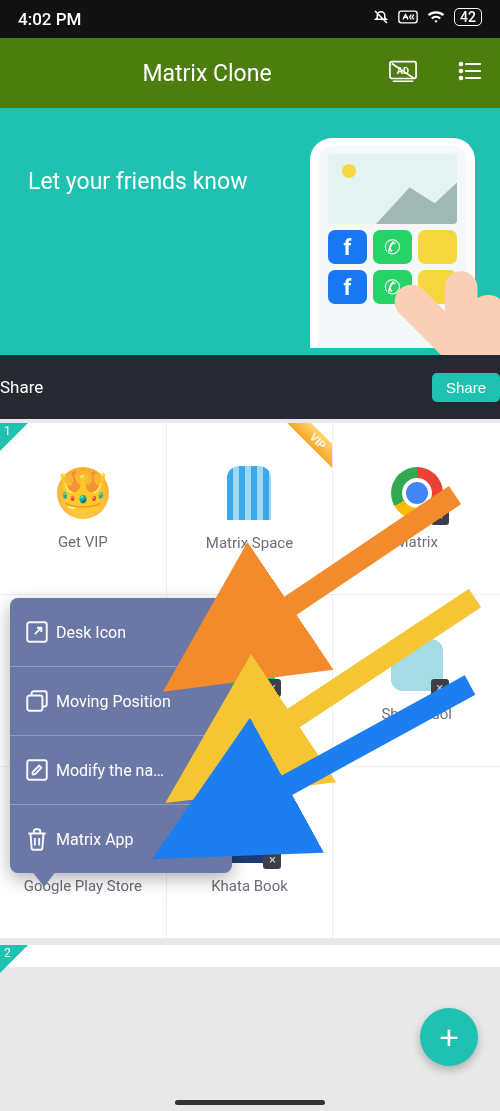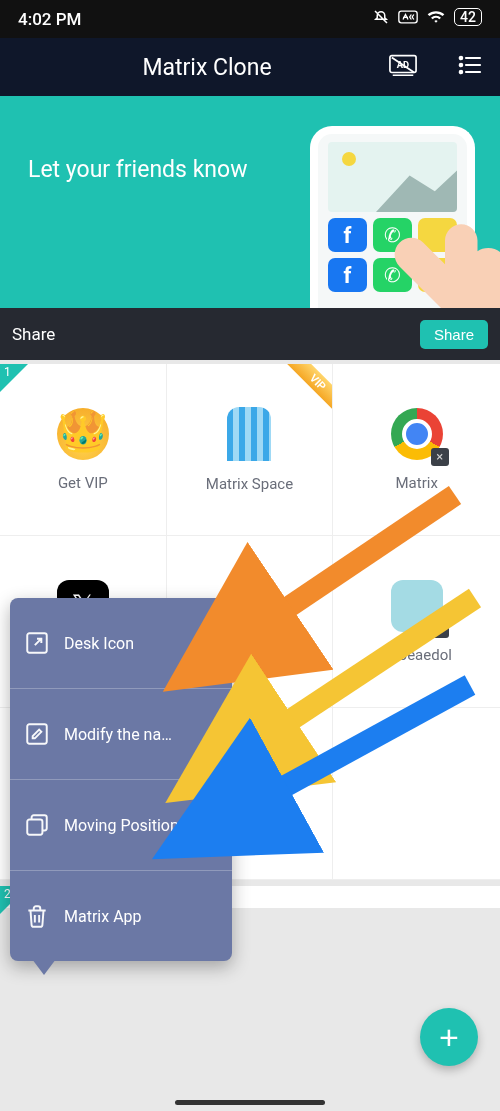--- a/index.html
+++ b/index.html
@@ -20,34 +20,34 @@
     align-items: center;
     justify-content: space-between;
     padding: 0 18px;
     font-size: 17px;
     font-weight: 500;
   }
   .status-right { display: flex; align-items: flex-start; gap: 8px; }
   .battery { font-size: 14px; border: 1.5px solid #fff; border-radius: 5px; padding: 0 5px; position: relative; }
   
   .app-header {
-    height: 58px;
-    background: #0f172a;
+    height: 70px;
+    background: #4d7c0f;
     color: #fff;
     display: flex;
     align-items: center;
     padding: 0 18px;
     position: relative;
   }
   .app-title { font-size: 23px; font-weight: 400; flex:1; text-align:center; margin-left:30px;}
   .header-icons { display: flex; gap: 18px; align-items: center; }
   .icon-btn { color:#fff;margin-left:23px; }
   
   .banner {
-    height: 212px;
+    height: 247px;
     background: #1fc1b1;
     position: relative;
     overflow: hidden;
     color: #fff;
   }
   .banner-text {
     position: absolute;
     left: 28px; top: 58px;
     font-size: 23px;
     line-height: 1.35;
@@ -83,27 +83,27 @@
   .phone-apps { display:grid; grid-template-columns: repeat(3,1fr); gap:6px; padding: 0 10px;}
   .mini-app { height:34px; border-radius:7px; }
   .mini-fb { background:#1877f2; position:relative;}
   .mini-fb::after{content:"f"; color:#fff; font-weight:bold; font-size:22px; position:absolute; left:50%; top:50%; transform:translate(-50%,-50%);}
   .mini-wa { background:#25d366; position:relative;}
   .mini-wa::after{content:"✆"; color:#fff; font-size:20px; position:absolute; left:50%; top:50%; transform:translate(-50%,-50%);}
   .mini-x { background:#f5d740;}
   .hand { position:absolute; right:-10px; bottom:-30px; width:130px; height:130px;}
   
   .share-row {
-    height: 52px;
+    height: 64px;
     background: #262931;
     color: #fff;
     display: flex;
     align-items: center;
     justify-content: space-between;
-    padding: 0 12px;
+    padding: 0 0;
     font-size: 17px;
   }
   .share-btn {
     background: #1fc1b1;
     border: none;
     color: #fff;
     padding: 6px 14px;
     border-radius: 5px;
     font-size: 15px;
   }
@@ -174,22 +174,22 @@
     background: #6b78a5;
     border-radius: 8px;
     z-index: 40;
     box-shadow: 0 6px 18px rgba(0,0,0,.3);
   }
   .popup::after{
     content:""; position:absolute; left:22px; bottom:-14px;
     border-top:16px solid #6b78a5; border-left:12px solid transparent; border-right:12px solid transparent;
   }
   .popup-item{
-    display:flex; align-items:center; gap:14px;
-    padding: 32px 14px;
+    display:flex; align-items:center; gap:6px;
+    padding: 21px 14px;
     color:#fff; font-size:16px;
     border-bottom: 1px solid rgba(255,255,255,.25);
     white-space:nowrap; overflow:hidden; text-overflow:ellipsis;
   }
   .popup-item:last-child{border-bottom:none;}
   .popup-ico{ width:26px; height:26px; flex-shrink:0; opacity:.95;}
   
   .arrows{ position:absolute; left:0; top:0; width:500px; height:1111px; pointer-events:none; z-index:50;}
   .nav-handle{ position:absolute; left:50%; bottom:6px; transform:translateX(-50%); width:150px; height:5px; background:#333; border-radius:3px;}
 </style>
@@ -332,31 +332,31 @@
 <div class="popup">
   <div class="popup-item">
     <svg class="popup-ico" viewBox="0 0 24 24" fill="none" stroke="#fff" stroke-width="1.8">
         <rect x="3" y="3" width="18" height="18" rx="2"></rect>
         <path d="M10 14l6-6M12 8h4v4"></path>
       </svg>
     <span>Desk Icon</span>
   </div>
   <div class="popup-item">
     <svg class="popup-ico" viewBox="0 0 24 24" fill="none" stroke="#fff" stroke-width="1.8">
+        <rect x="3" y="7" width="14" height="14" rx="2"></rect>
+        <path d="M7 7V5a2 2 0 012-2h10a2 2 0 012 2v10a2 2 0 01-2 2h-2"></path>
+      </svg>
+    <span>Moving Position</span>
+  </div>
+  <div class="popup-item">
+    <svg class="popup-ico" viewBox="0 0 24 24" fill="none" stroke="#fff" stroke-width="1.8">
         <rect x="3" y="3" width="18" height="18" rx="2"></rect>
         <path d="M14 8l2 2-6 6H8v-2z"></path>
       </svg>
     <span>Modify the na…</span>
-  </div>
-  <div class="popup-item">
-    <svg class="popup-ico" viewBox="0 0 24 24" fill="none" stroke="#fff" stroke-width="1.8">
-        <rect x="3" y="7" width="14" height="14" rx="2"></rect>
-        <path d="M7 7V5a2 2 0 012-2h10a2 2 0 012 2v10a2 2 0 01-2 2h-2"></path>
-      </svg>
-    <span>Moving Position</span>
   </div>
   <div class="popup-item">
     <svg class="popup-ico" viewBox="0 0 24 24" fill="none" stroke="#fff" stroke-width="1.8">
         <path d="M4 7h16M9 7V5a2 2 0 012-2h2a2 2 0 012 2v2M6 7l1 13a2 2 0 002 2h6a2 2 0 002-2l1-13M10 11v7M14 11v7"></path>
       </svg>
     <span>Matrix App</span>
   </div>
 </div>
 
 <button class="fab">+</button>

